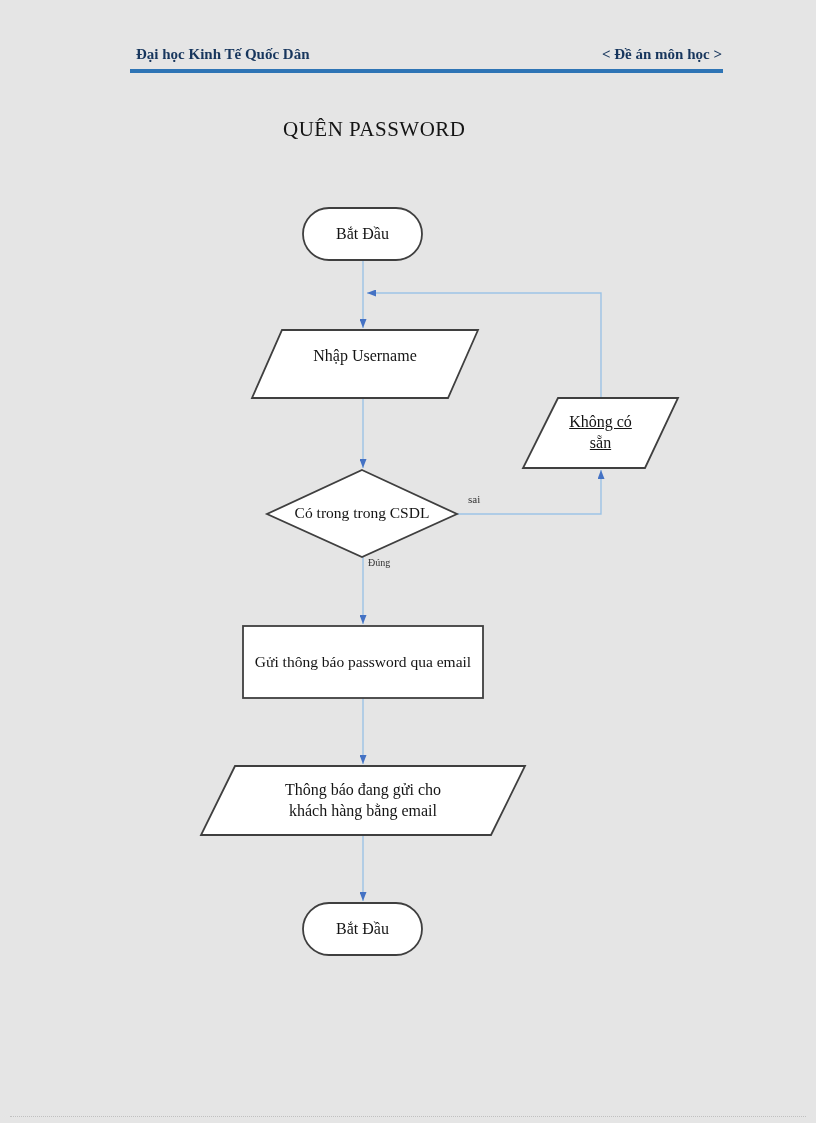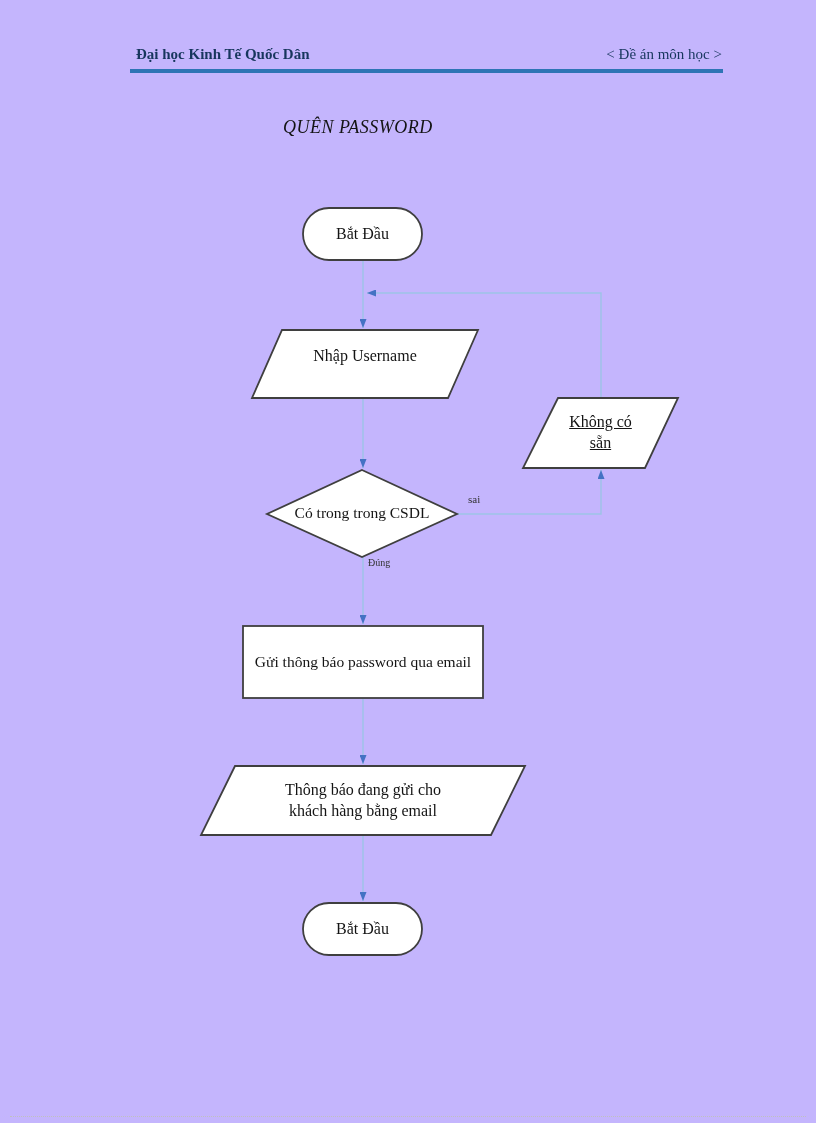--- a/index.html
+++ b/index.html
@@ -3,46 +3,45 @@
 <meta charset="utf-8">
 <style>
   * { margin: 0; padding: 0; box-sizing: border-box; }
   html, body { background: #ffffff; }
   body { font-family: "Liberation Serif", "DejaVu Serif", serif; }
 
   .page {
     position: relative;
     width: 816px;
     height: 1123px;
-    background: #c4b5fd;
+    background: #e5e5e5;
     overflow: hidden;
   }
 
   
   .header-left {
     position: absolute; left: 136px; top: 46px;
     font-size: 15px; font-weight: bold; color: #17365D;
     white-space: nowrap;
   }
   .header-right {
     position: absolute; right: 94px; top: 46px;
-    font-size: 15px; font-weight: normal; color: #17365D;
+    font-size: 15px; font-weight: bold; color: #17365D;
     white-space: nowrap;
   }
   .header-rule {
     position: absolute; left: 130px; top: 69px;
     width: 593px; height: 4px; background: #2E74B5;
   }
 
   
   .page-title {
     position: absolute; left: 283px; top: 117px;
-    font-size: 18px; color: #141414; letter-spacing: 0.5px;
+    font-size: 21px; color: #141414; letter-spacing: 0.5px;
     white-space: nowrap;
-    font-style: italic;
   }
 
   
   .flow-svg { position: absolute; left: 0; top: 0; }
 
   
   .node-label {
     position: absolute;
     display: flex; align-items: center; justify-content: center;
     flex-direction: column;

